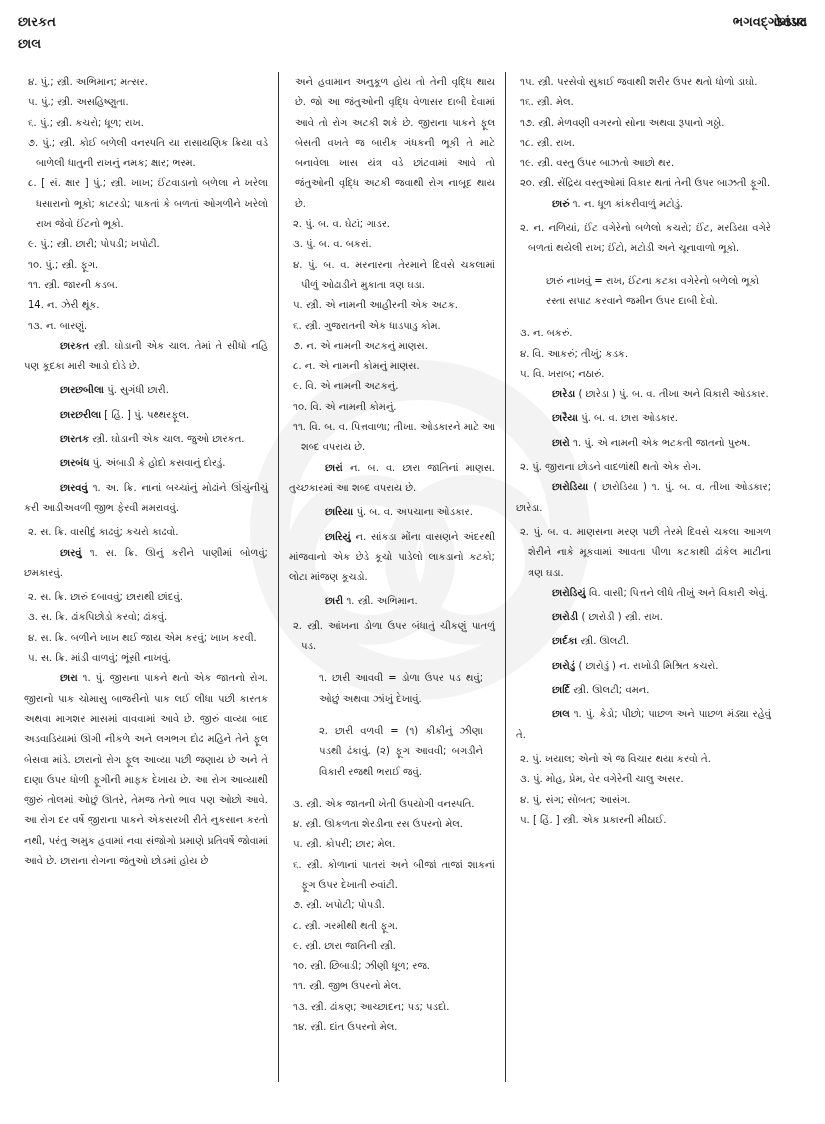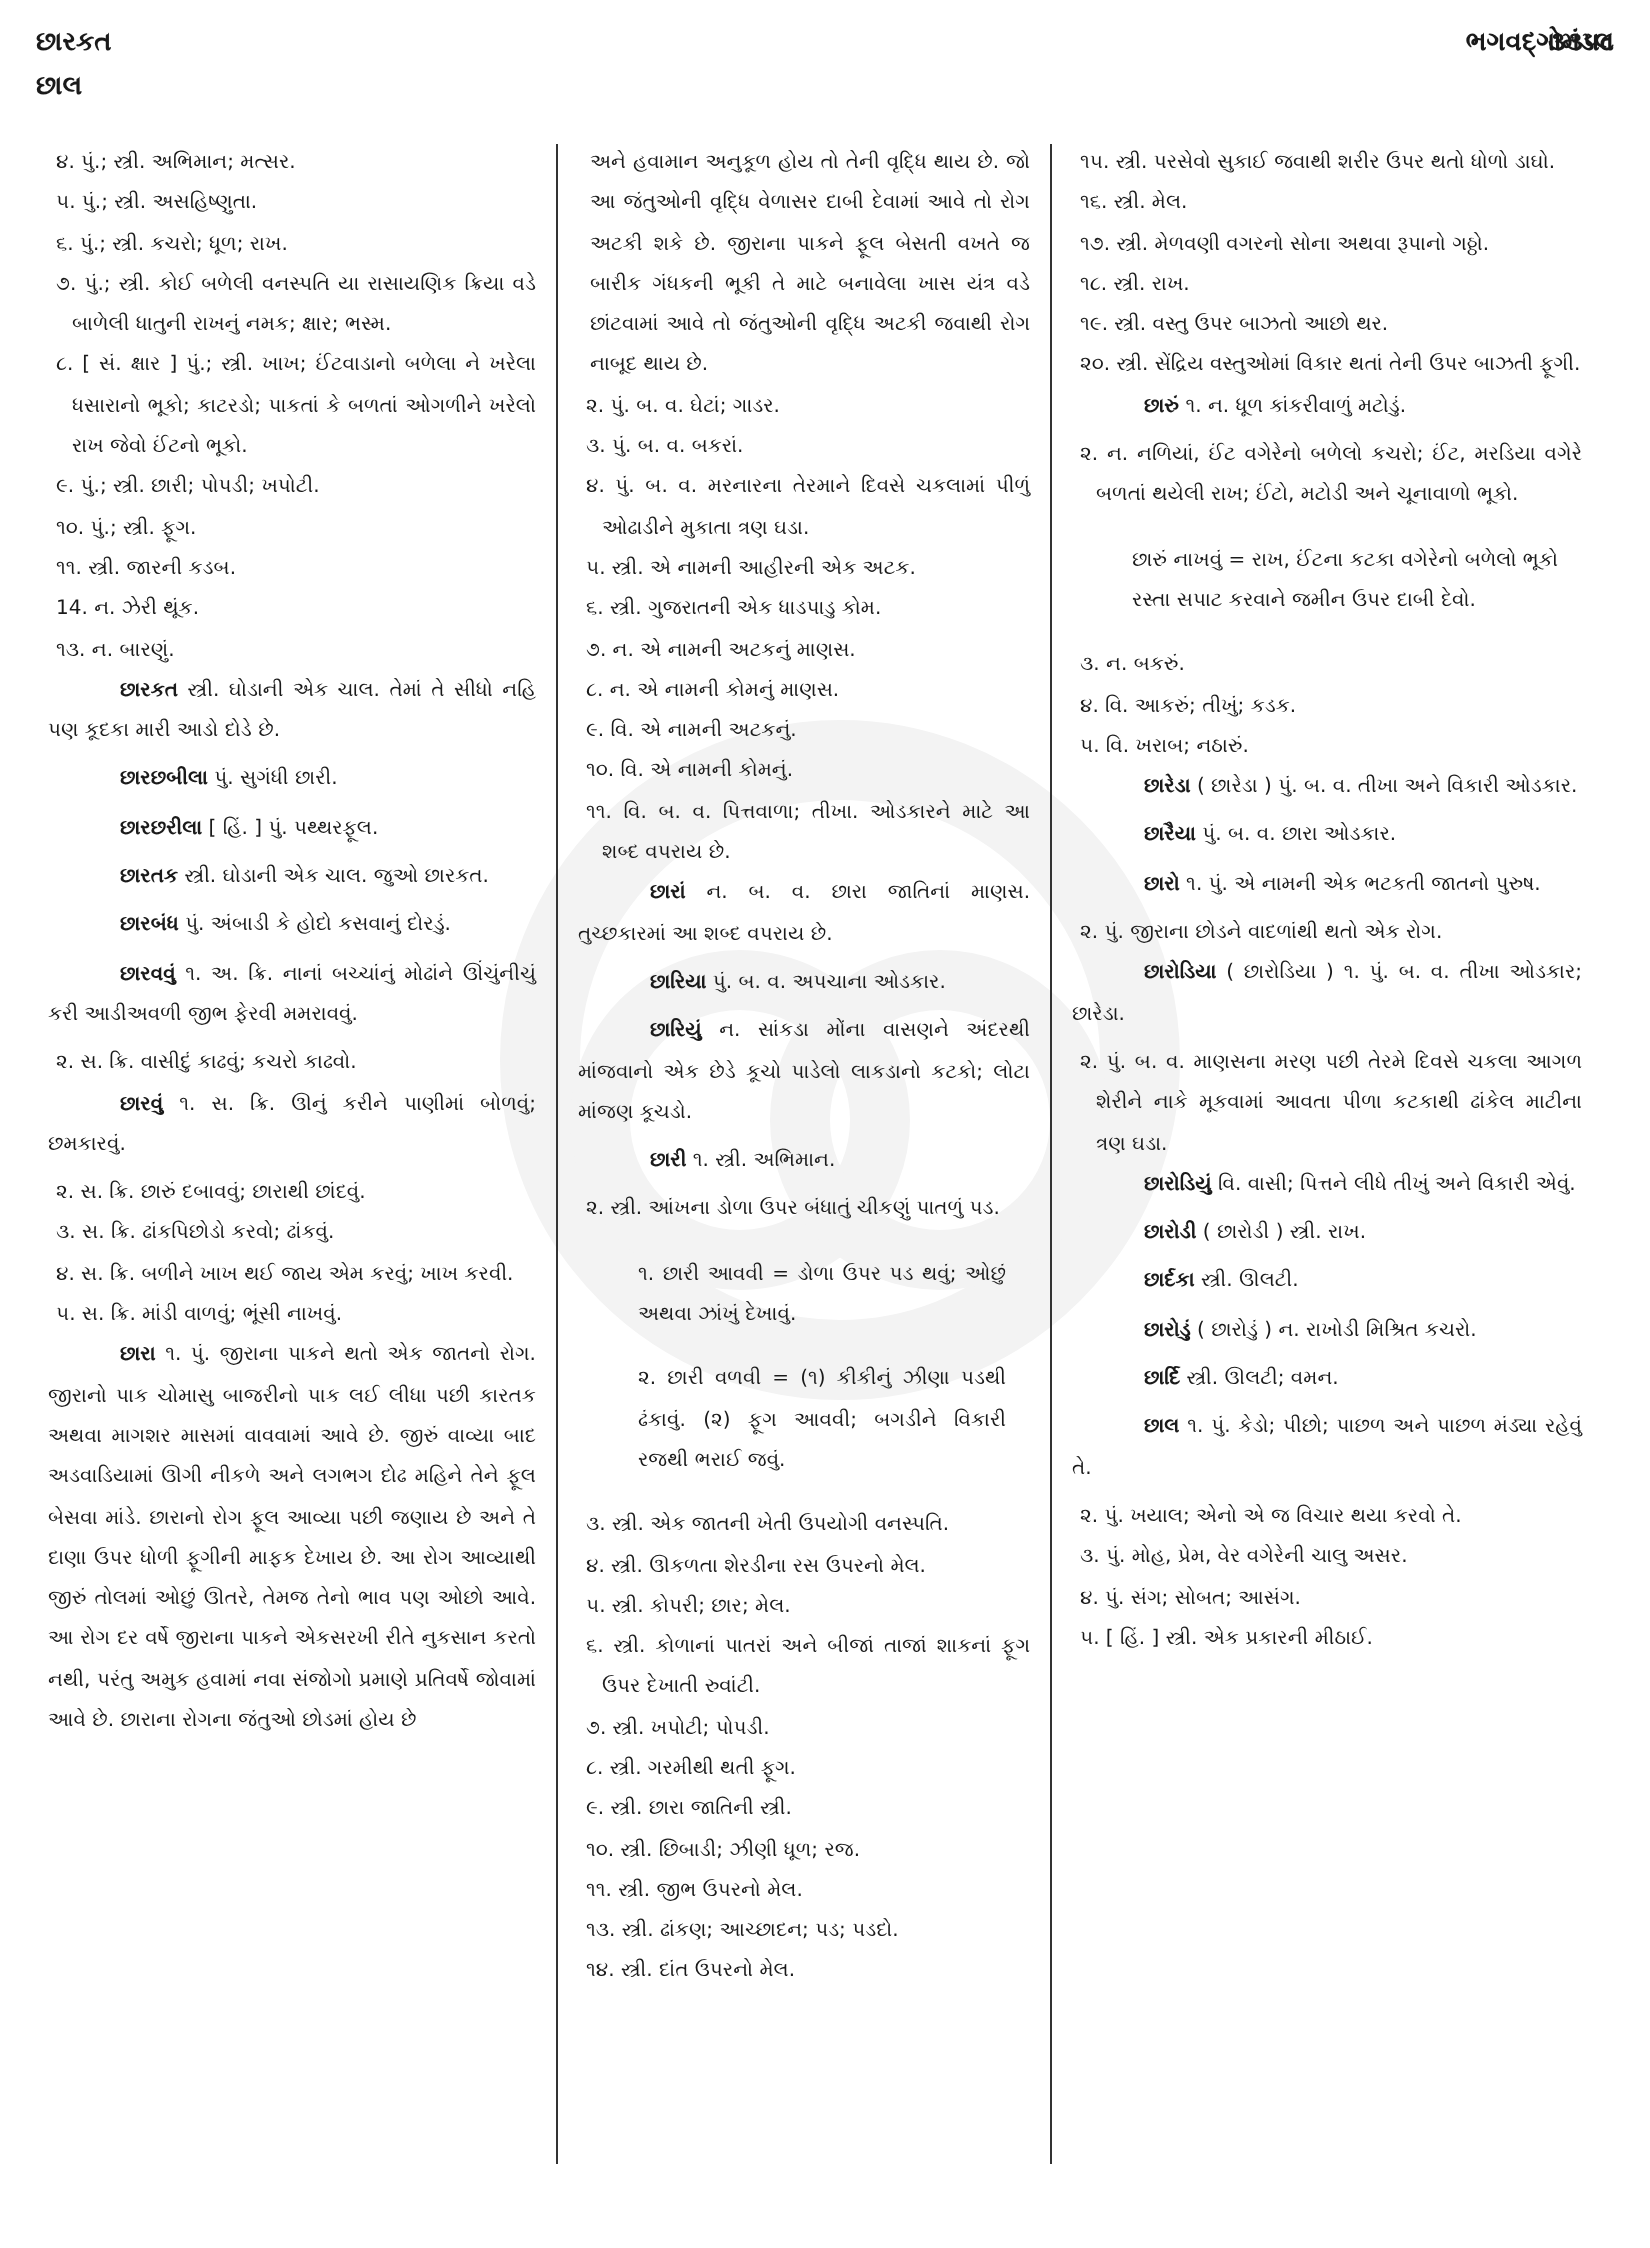--- a/index.html
+++ b/index.html
@@ -18,21 +18,21 @@
   .header .left { position: absolute; left: 0; top: 0; }
   .header .center { position: absolute; left: 12px; right: 0; text-align: right; top: 0; }
   .header .right { position: absolute; right: 0; top: 0; }
   .header .left2 { position: absolute; left: 0; top: 22px; }
   .columns {
     position: absolute; left: 18px; top: 72px; width: 795px; height: 1010px;
     display: flex;
   }
   .col { position: relative; box-sizing: border-box; font-size: 10px; line-height: 20.3px; }
   .col1 { width: 260px; padding-right: 10px; padding-left: 6px; }
-  .col2 { width: 248px; padding: 0 10px; border-left: 1.5px solid #333; border-right: 1.5px solid #333; }
+  .col2 { width: 228px; padding: 0 10px; border-left: 1.5px solid #333; border-right: 1.5px solid #333; }
   .col3 { width: 265px; padding-left: 10px; }
   .entry { margin: 0 0 4px 0; text-align: justify; }
   .entry .hw { font-weight: bold; padding-left: 36px; }
   .sense { padding-left: 12px; text-indent: -8px; margin: 0; text-align: justify; }
   .sense.plain { padding-left: 6px; text-indent: 0; }
   .sub { padding-left: 18px; text-indent: 0; margin: 12px; text-align: justify; }
 </style>
 </head>
 <body>
 

